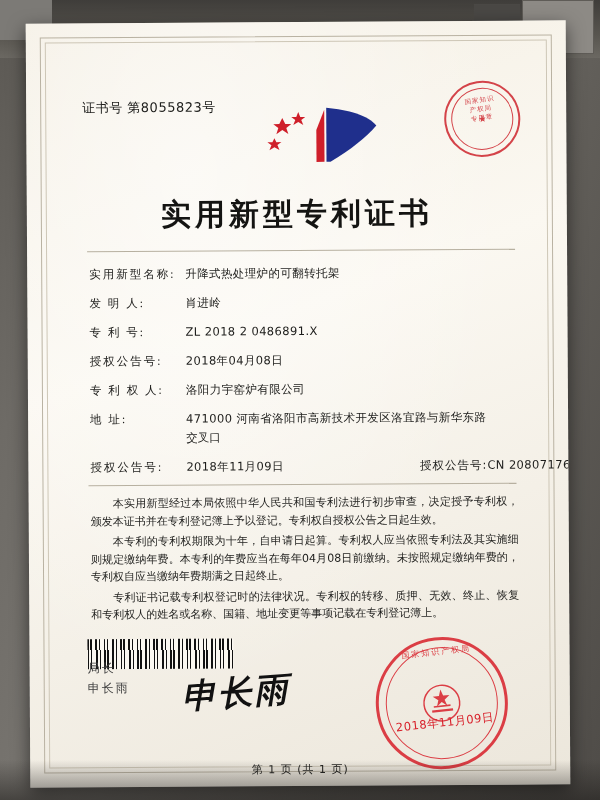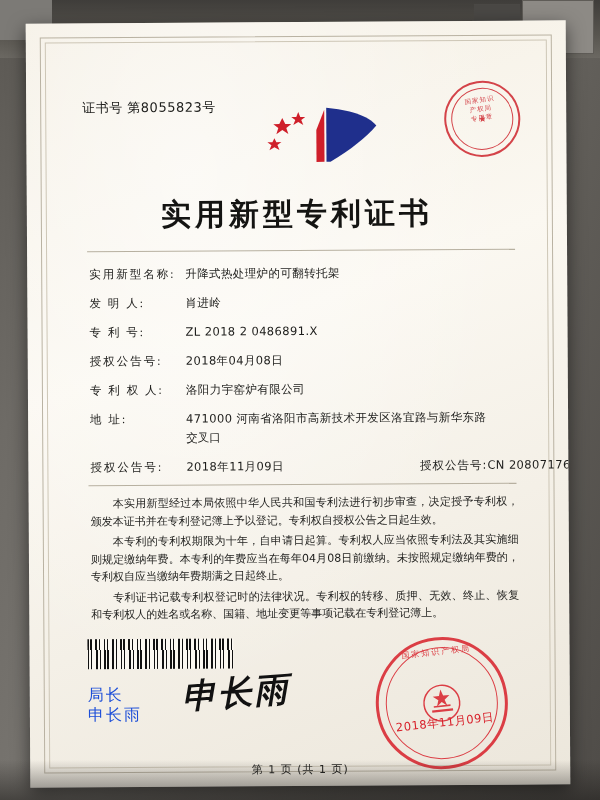--- a/index.html
+++ b/index.html
@@ -103,21 +103,21 @@
 
   
   .barcode{
     position:absolute;left:58px;top:616px;width:146px;height:30px;
     background:
       repeating-linear-gradient(90deg,#111 0 1.5px,#fbf8f1 1.5px 3px,#111 3px 4.5px,#fbf8f1 4.5px 8px,
       #111 8px 10px,#fbf8f1 10px 12px,#111 12px 13px,#fbf8f1 13px 16.5px);
   }
 
   
-  .director{position:absolute;left:58px;top:662px;font-size:16px;line-height:20px;color:#1d4ed8;letter-spacing:2px;}
+  .director{position:absolute;left:58px;top:635px;font-size:12px;line-height:20px;color:#404040;letter-spacing:2px;}
   .signature{
     position:absolute;left:152px;top:648px;
     font-family:"DejaVu Serif","Liberation Serif",serif;
     font-size:34px;color:#111;transform:rotate(-4deg);letter-spacing:2px;
     font-weight:bold;font-style:italic;
   }
 
   
   .seal-big{
     position:absolute;right:62px;top:616px;width:126px;height:126px;border-radius:50%;

